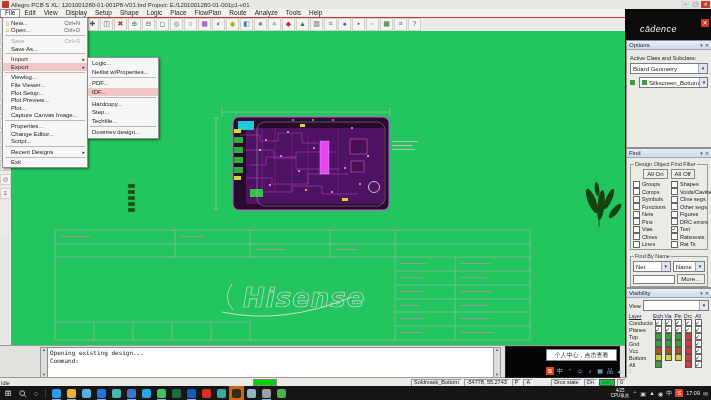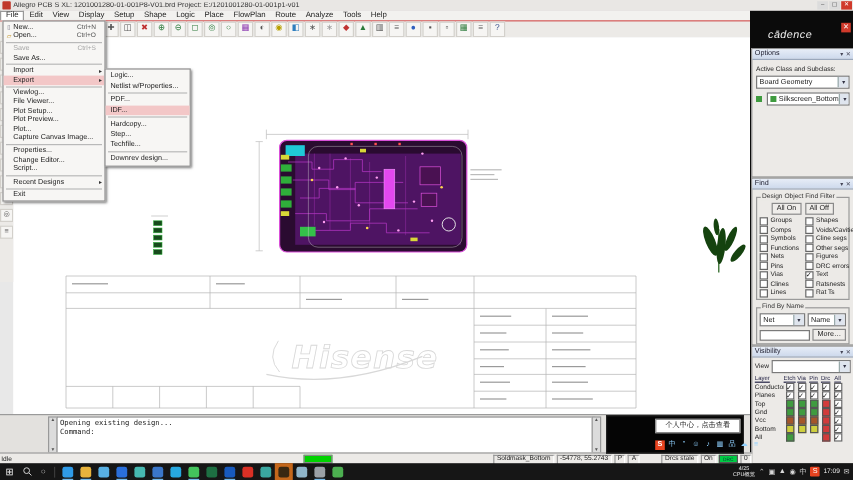--- a/index.html
+++ b/index.html
@@ -22,21 +22,21 @@
   .toolbar{position:absolute;left:0;top:18px;width:625px;height:13px;background:#eceae7;
            display:flex;align-items:center;gap:1px;padding-left:2px;border-bottom:1px solid #cfcfcf;}
   .tbi{width:11px;height:11px;flex:none;background:#f6f5f3;border:1px solid #d3d0cb;
        font-size:7px;line-height:10px;text-align:center;}
   
   .lefttb{position:absolute;left:0;top:31px;width:11px;height:201px;background:#eceae7;
           border-right:1px solid #c9c6c1;display:flex;flex-direction:column;align-items:center;gap:3px;padding-top:3px;}
   .ltbi{width:9px;height:9px;background:#f6f5f3;border:1px solid #d3d0cb;font-size:6px;
         line-height:8px;text-align:center;color:#555;flex:none;}
   
-  .canvas{position:absolute;left:11px;top:31px;width:614px;height:314px;background:#ffffff;}
+  .canvas{position:absolute;left:11px;top:31px;width:614px;height:314px;background:#22c55e;}
   
   .rightdock{position:absolute;left:625px;top:9px;width:86px;height:377px;background:#0b0b0b;}
   .cadence{position:absolute;left:640px;top:24px;width:60px;height:12px;color:#f2f2f2;
            font-size:9px;font-style:italic;letter-spacing:.4px;}
   .dockclose{position:absolute;right:2px;top:19px;width:8px;height:8px;background:#d03a2b;
              color:#fff;font-size:6px;line-height:8px;text-align:center;}
   .panel{position:absolute;left:626px;width:84px;background:#eceae7;border:1px solid #8f8f8f;font-size:6.5px;}
   .phead{height:8px;background:linear-gradient(#e7edf7,#cdd9ec);border-bottom:1px solid #9aa7bb;
          display:flex;align-items:center;padding:0 2px;font-size:6px;color:#223;}
   .phico{margin-left:auto;display:flex;gap:2px;font-size:5px;color:#445;}

